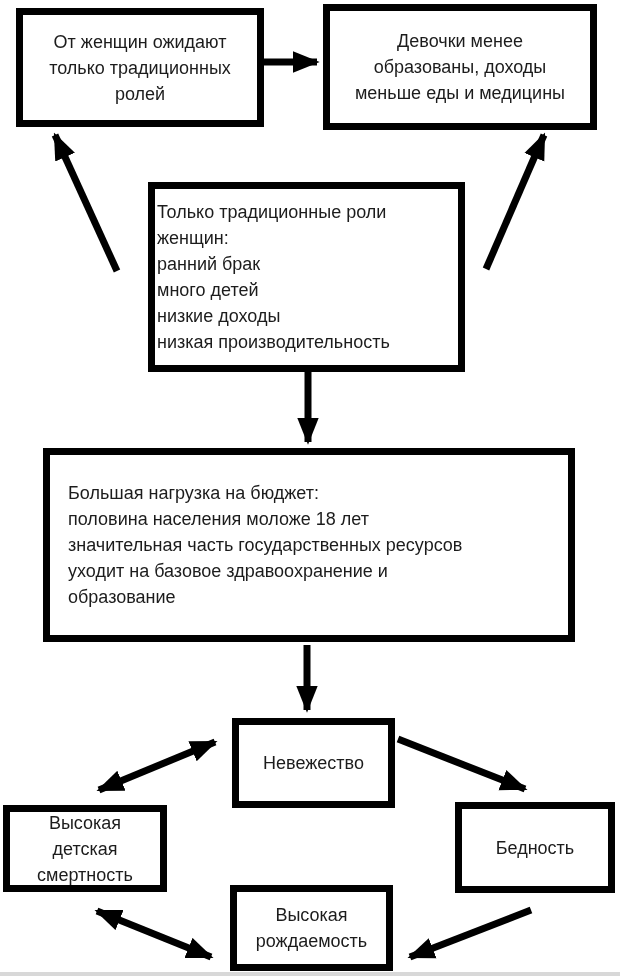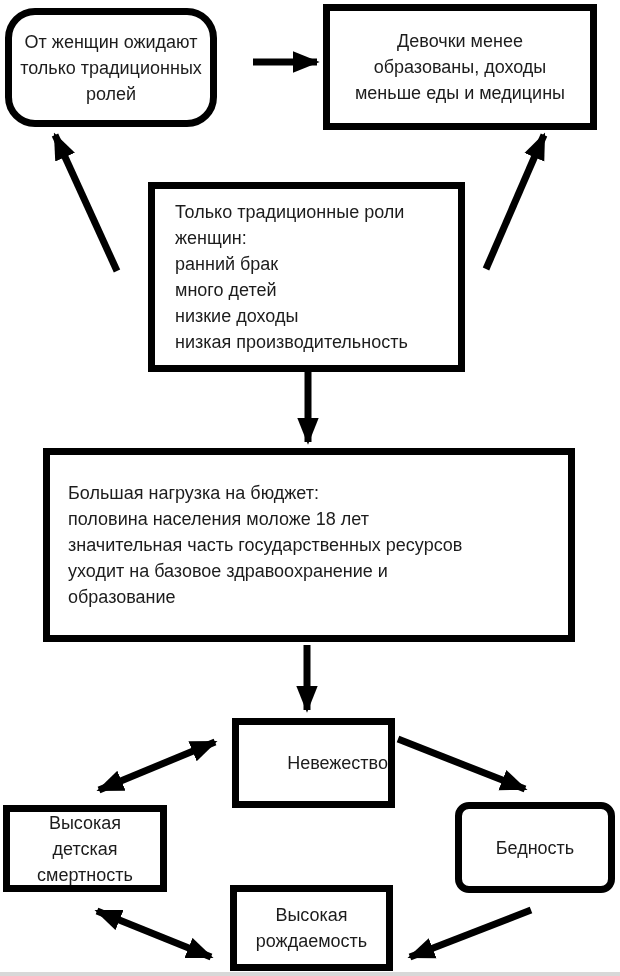--- a/index.html
+++ b/index.html
@@ -42,27 +42,27 @@
     white-space: pre-line;
   }
   .center { text-align: center; }
   .left-align {
     justify-content: flex-start;
     text-align: left;
   }
   .top-align {
     align-items: flex-start;
   }
-  #box-expectations { left: 5px;   top: 8px;   width: 212px; height: 119px; border-radius: 30px; }
+  #box-expectations { left: 16px;   top: 8px;   width: 248px; height: 119px; }
   #box-girls        { left: 323px; top: 4px;   width: 274px; height: 126px; }
-  #box-roles        { left: 148px; top: 182px; width: 317px; height: 190px; padding: 10px 20px; }
+  #box-roles        { left: 148px; top: 182px; width: 317px; height: 190px; padding: 10px 2px; }
   #box-budget       { left: 43px;  top: 448px; width: 532px; height: 194px; padding-left: 18px; padding-right: 24px; }
-  #box-ignorance    { left: 232px; top: 718px; width: 163px; height: 90px; justify-content: flex-end;  }
+  #box-ignorance    { left: 232px; top: 718px; width: 163px; height: 90px;  }
   #box-mortality    { left: 3px;   top: 805px; width: 164px; height: 87px;  }
-  #box-poverty      { left: 455px; top: 802px; width: 160px; height: 91px; border-radius: 14px;  }
+  #box-poverty      { left: 455px; top: 802px; width: 160px; height: 91px;  }
   #box-fertility    { left: 230px; top: 885px; width: 163px; height: 86px;  }
   .bottom-edge {
     position: absolute;
     left: 0;
     bottom: 0;
     width: 620px;
     height: 4px;
     background: #d8d8d8;
   }
 </style>

